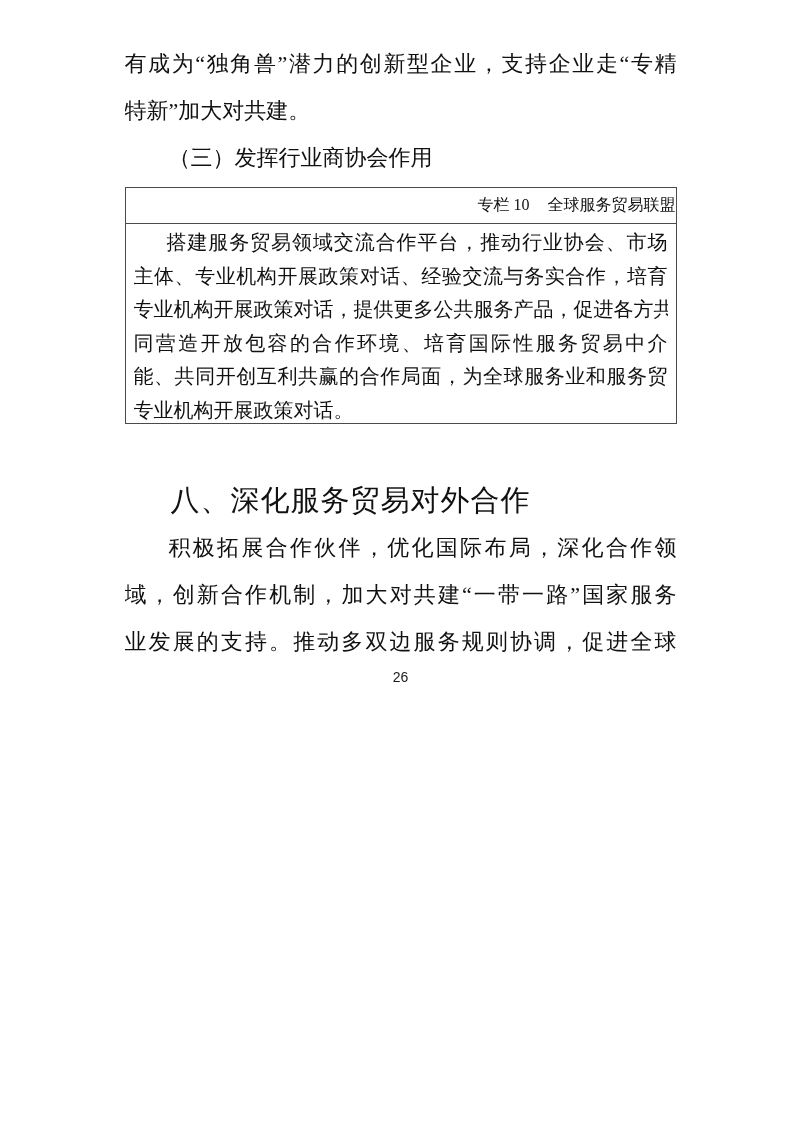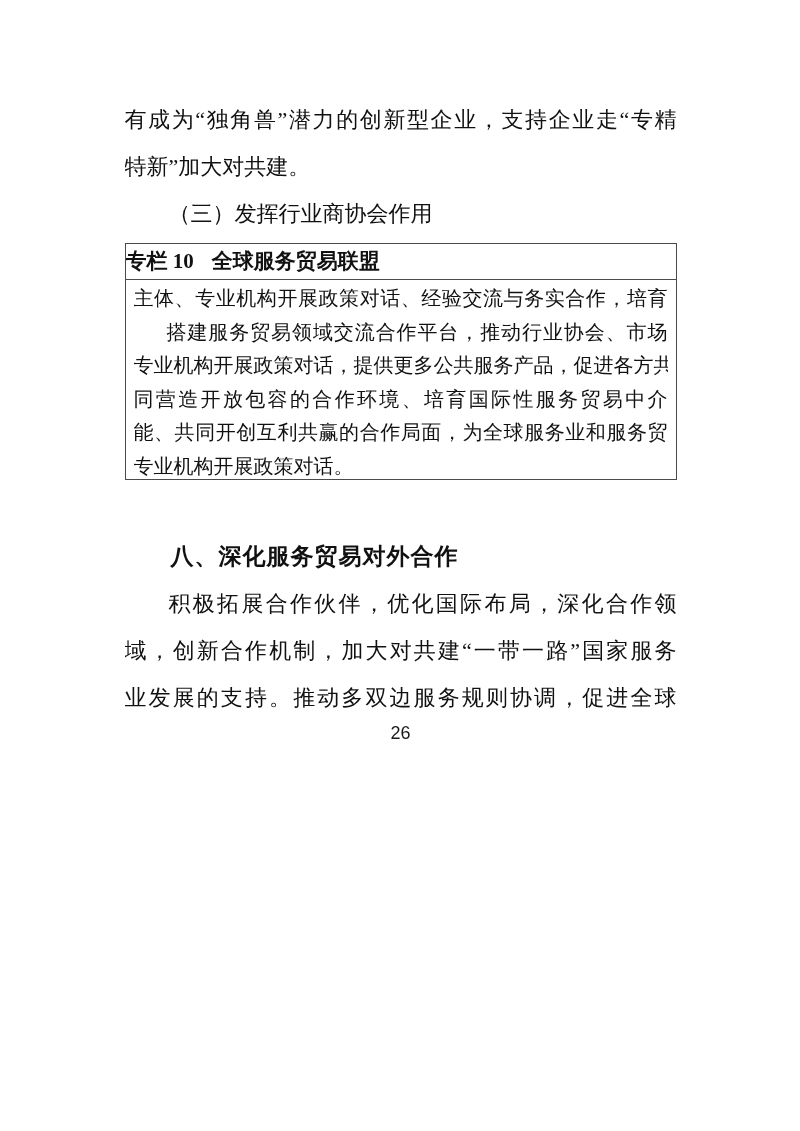--- a/index.html
+++ b/index.html
@@ -7,21 +7,21 @@
     padding: 0;
     background: #ffffff;
   }
   .page {
     position: relative;
     width: 785px;
     height: 1131px;
     margin: 0 auto;
     background: #ffffff;
     box-sizing: border-box;
-    padding: 96px 116px 0 117px;
+    padding: 40px 116px 0 117px;
     font-family: "Liberation Serif", "DejaVu Serif", serif;
     color: #111111;
     overflow: hidden;
   }
   .para {
     font-size: 22px;
     line-height: 47px;
   }
   .tline {
     text-align: justify;
@@ -46,49 +46,49 @@
     margin-top: 6px;
     border: 1px solid #4a4a4a;
     height: 237px;
     box-sizing: border-box;
     overflow: hidden;
   }
   .box-title {
     height: 35px;
     line-height: 34px;
     border-bottom: 1px solid #4a4a4a;
-    text-align: left;
-    font-weight: bold;
-    font-size: 21px;
+    text-align: right;
+    font-weight: normal;
+    font-size: 16px;
   }
   .box-title .box-label {
     margin-right: 18px;
   }
   .box-body {
     padding: 2px 8px 0 8px;
     font-size: 20px;
     line-height: 33.5px;
   }
   .box-body .tline.indent {
     padding-left: 33px;
   }
   .h-sec8 {
     margin-top: 53px;
     font-family: "Liberation Sans", "DejaVu Sans", sans-serif;
-    font-size: 23px;
+    font-size: 29px;
     line-height: 47px;
-    font-weight: bold;
+    font-weight: normal;
     padding-left: 46px;
     letter-spacing: 1px;
   }
   .page-number {
     margin-top: 0px;
     text-align: center;
     font-family: "Liberation Sans", "DejaVu Sans", sans-serif;
-    font-size: 18px;
+    font-size: 14px;
     line-height: 24px;
     color: #1a1a1a;
   }
 </style>
 </head>
 <body>
 
 <div class="page">
 
   <div class="para">
@@ -97,22 +97,22 @@
   </div>
 
   <div class="h-sec3">（三）发挥行业商协会作用</div>
 
 
   <div class="box">
     <div class="box-title">
       <span class="box-label">专栏 10</span><span>全球服务贸易联盟</span>
     </div>
     <div class="box-body">
+      <div class="tline indent">搭建服务贸易领域交流合作平台，推动行业协会、市场</div>
       <div class="tline">主体、专业机构开展政策对话、经验交流与务实合作，培育</div>
-      <div class="tline indent">搭建服务贸易领域交流合作平台，推动行业协会、市场</div>
       <div class="tline">专业机构开展政策对话，提供更多公共服务产品，促进各方共</div>
       <div class="tline">同营造开放包容的合作环境、培育国际性服务贸易中介</div>
       <div class="tline">能、共同开创互利共赢的合作局面，为全球服务业和服务贸</div>
       <div class="tline short">专业机构开展政策对话。</div>
     </div>
   </div>
 
   <div class="h-sec8">八、深化服务贸易对外合作</div>
 
   <div class="para">

